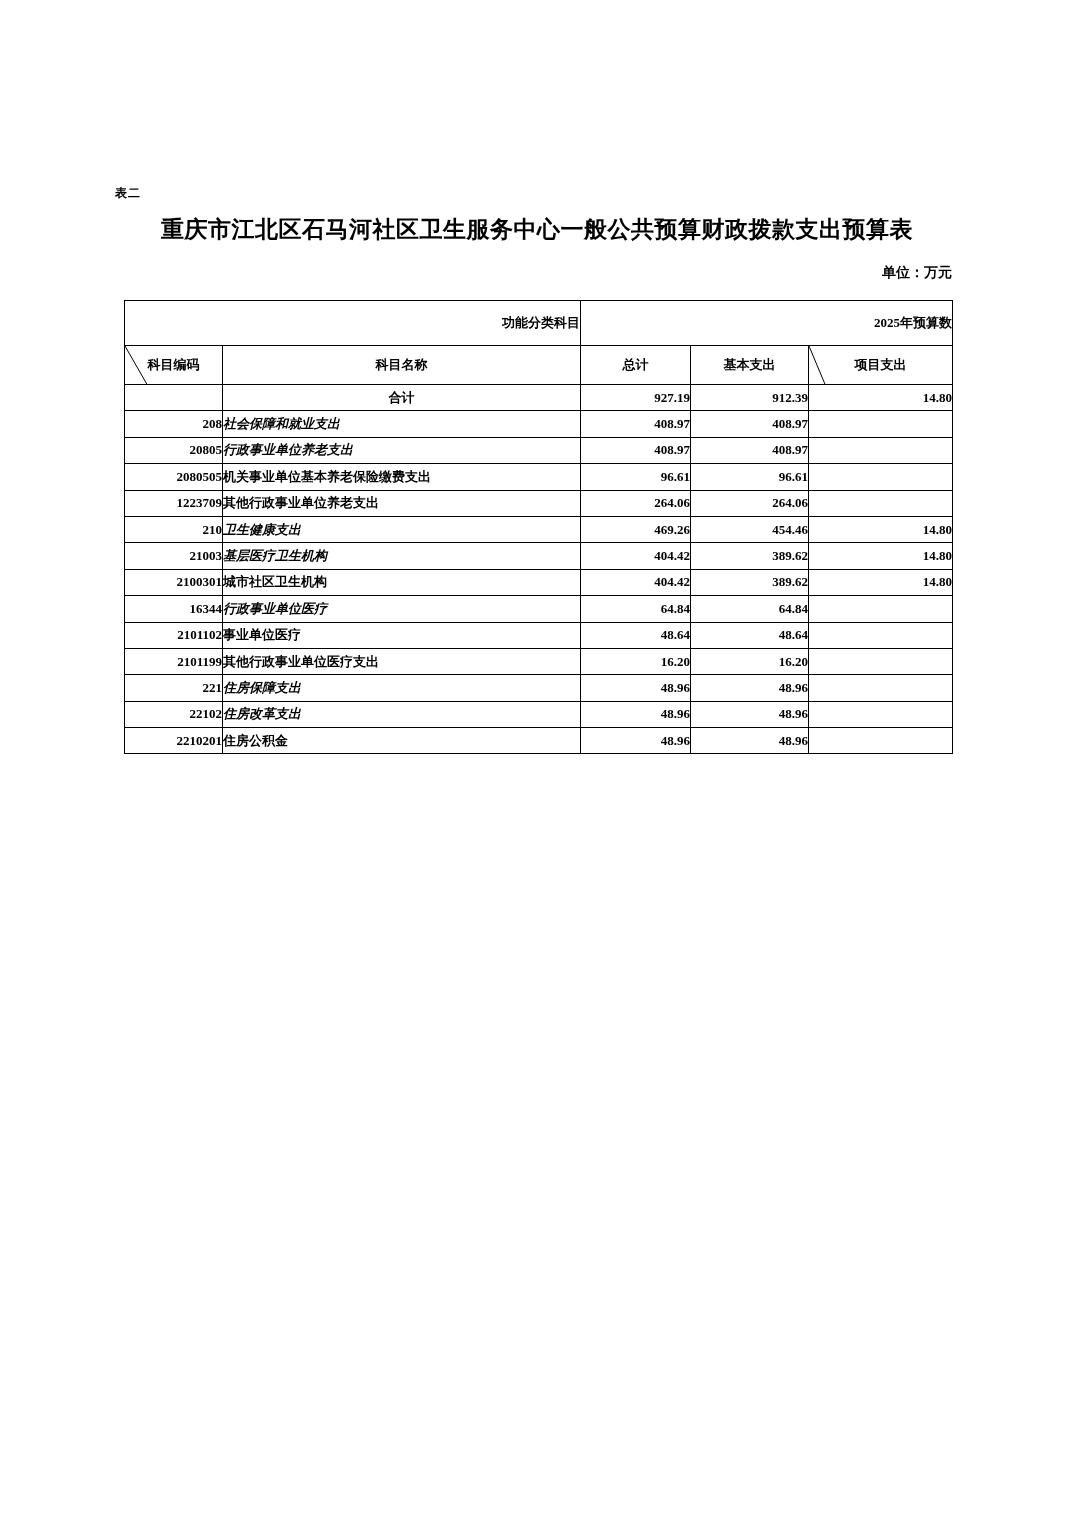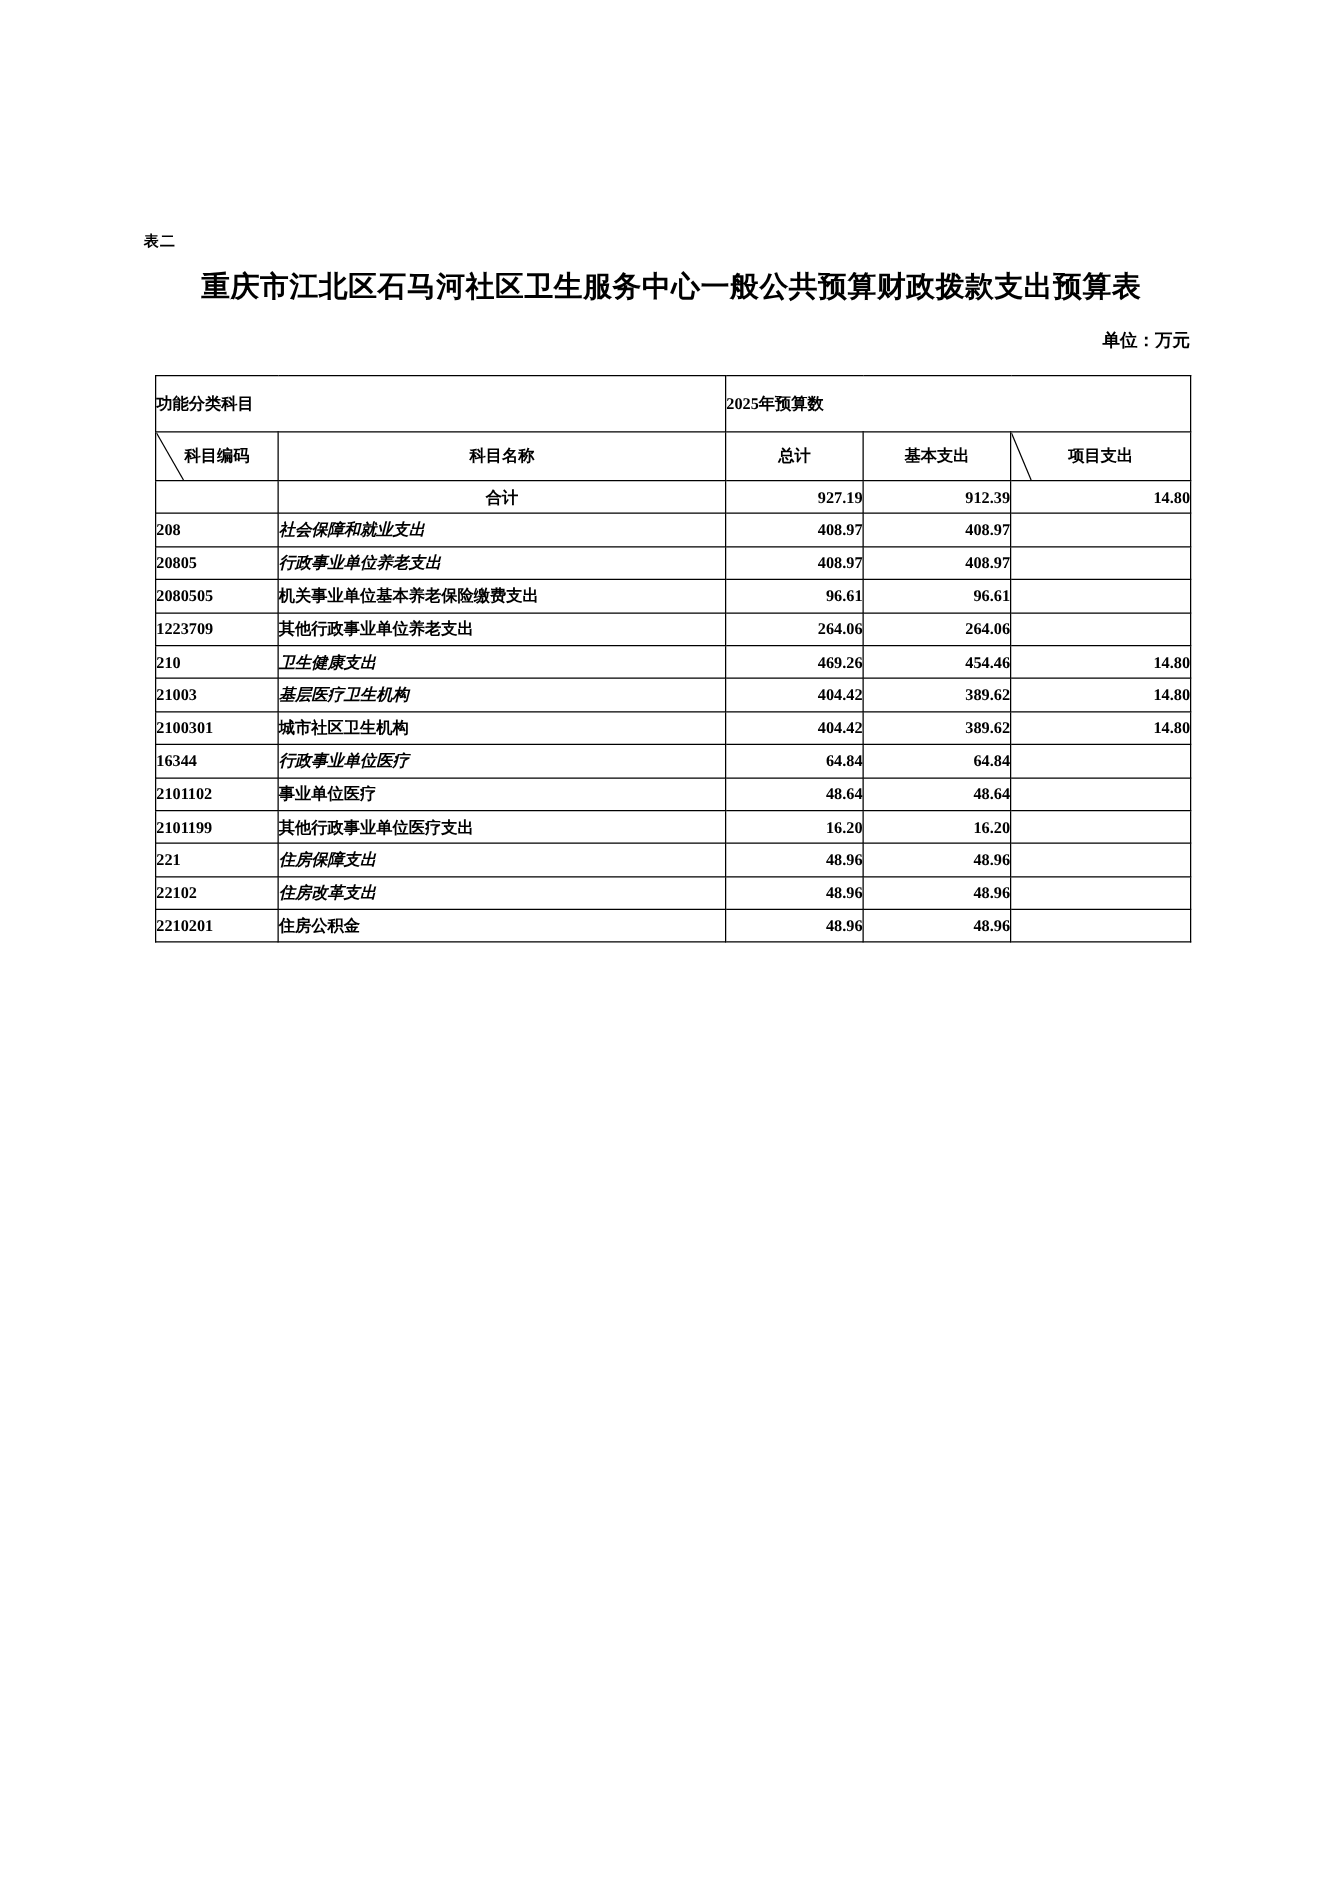--- a/index.html
+++ b/index.html
@@ -59,21 +59,21 @@
   }
   table.budget td, table.budget th {
     border: 1px solid #000000;
     padding: 0;
     font-weight: bold;
     font-size: 13px;
     vertical-align: middle;
   }
   .hdr-tall {
     height: 44px;
-    text-align: left;
+    text-align: right;
     font-size: 15px;
   }
   .hdr2 {
     height: 38px;
     text-align: center;
     font-size: 15px;
   }
   .hdr-slash {
     position: relative;
     overflow: hidden;
@@ -82,21 +82,21 @@
     position: absolute;
     left: 0; top: 0;
     width: 100%; height: 100%;
   }
   .data-row td {
     height: 25.4px;
   }
   .c-code {
     padding-left: 6px;
     font-size: 12.5px;
-    text-align: left;
+    text-align: right;
     white-space: nowrap;
   }
   .c-name {
     font-size: 13px;
     text-align: left;
   }
   .c-num {
     font-size: 12.5px;
     text-align: right;
     padding-right: 7px;

